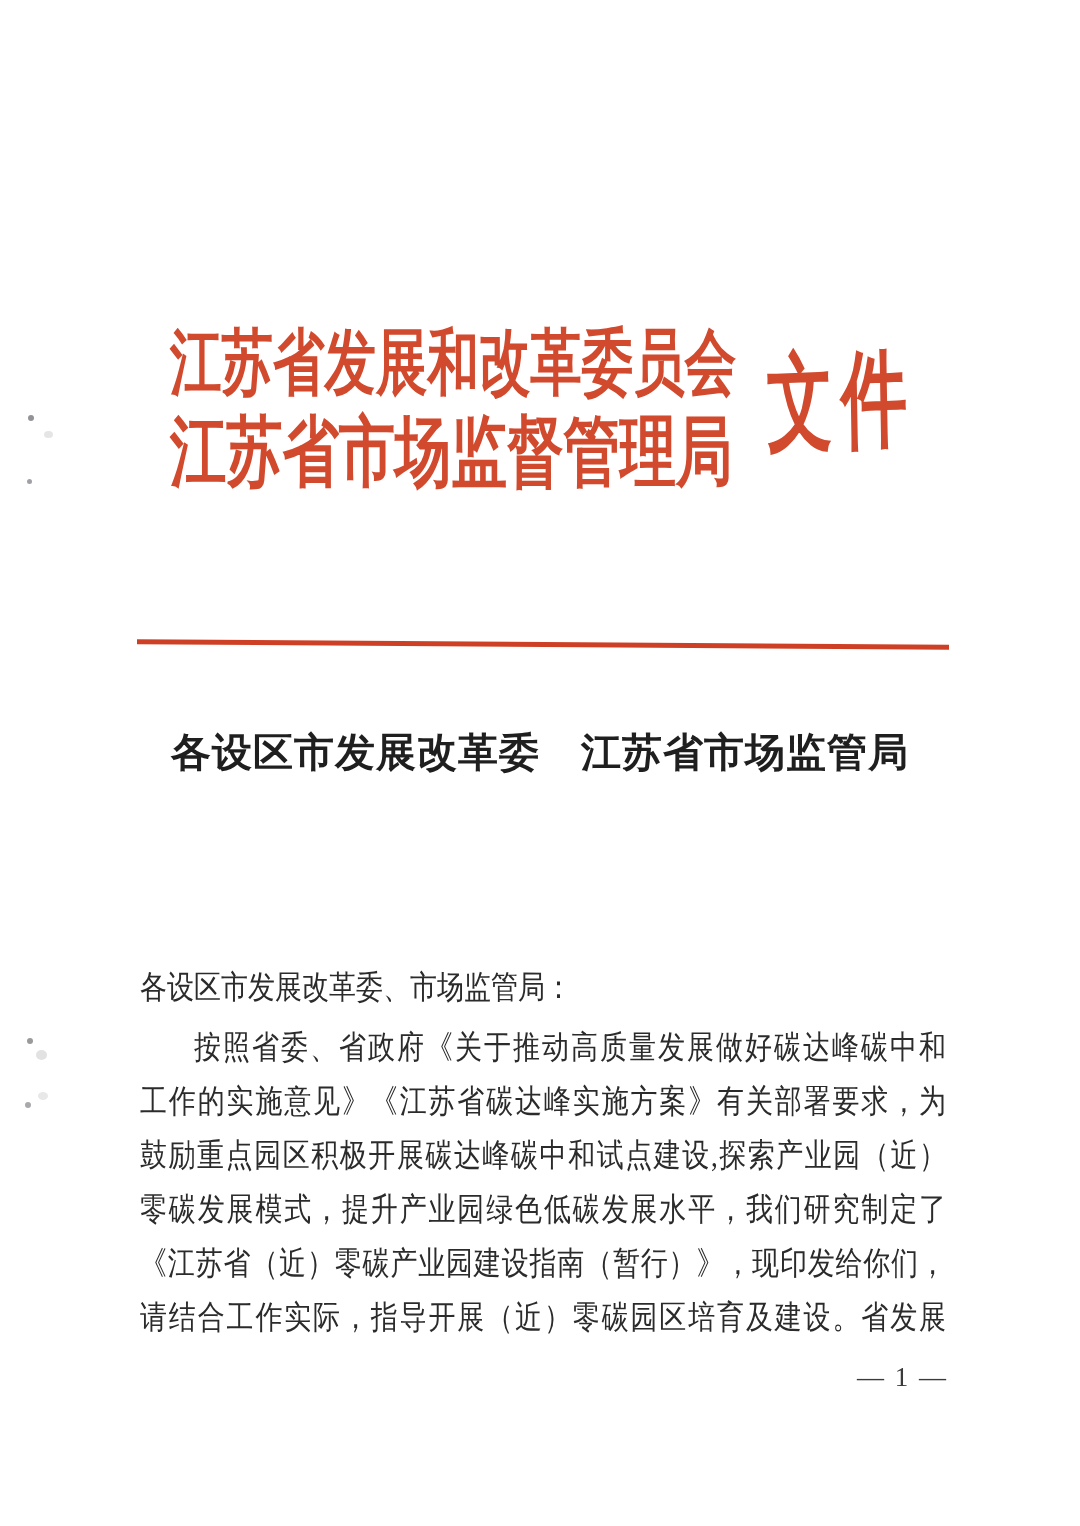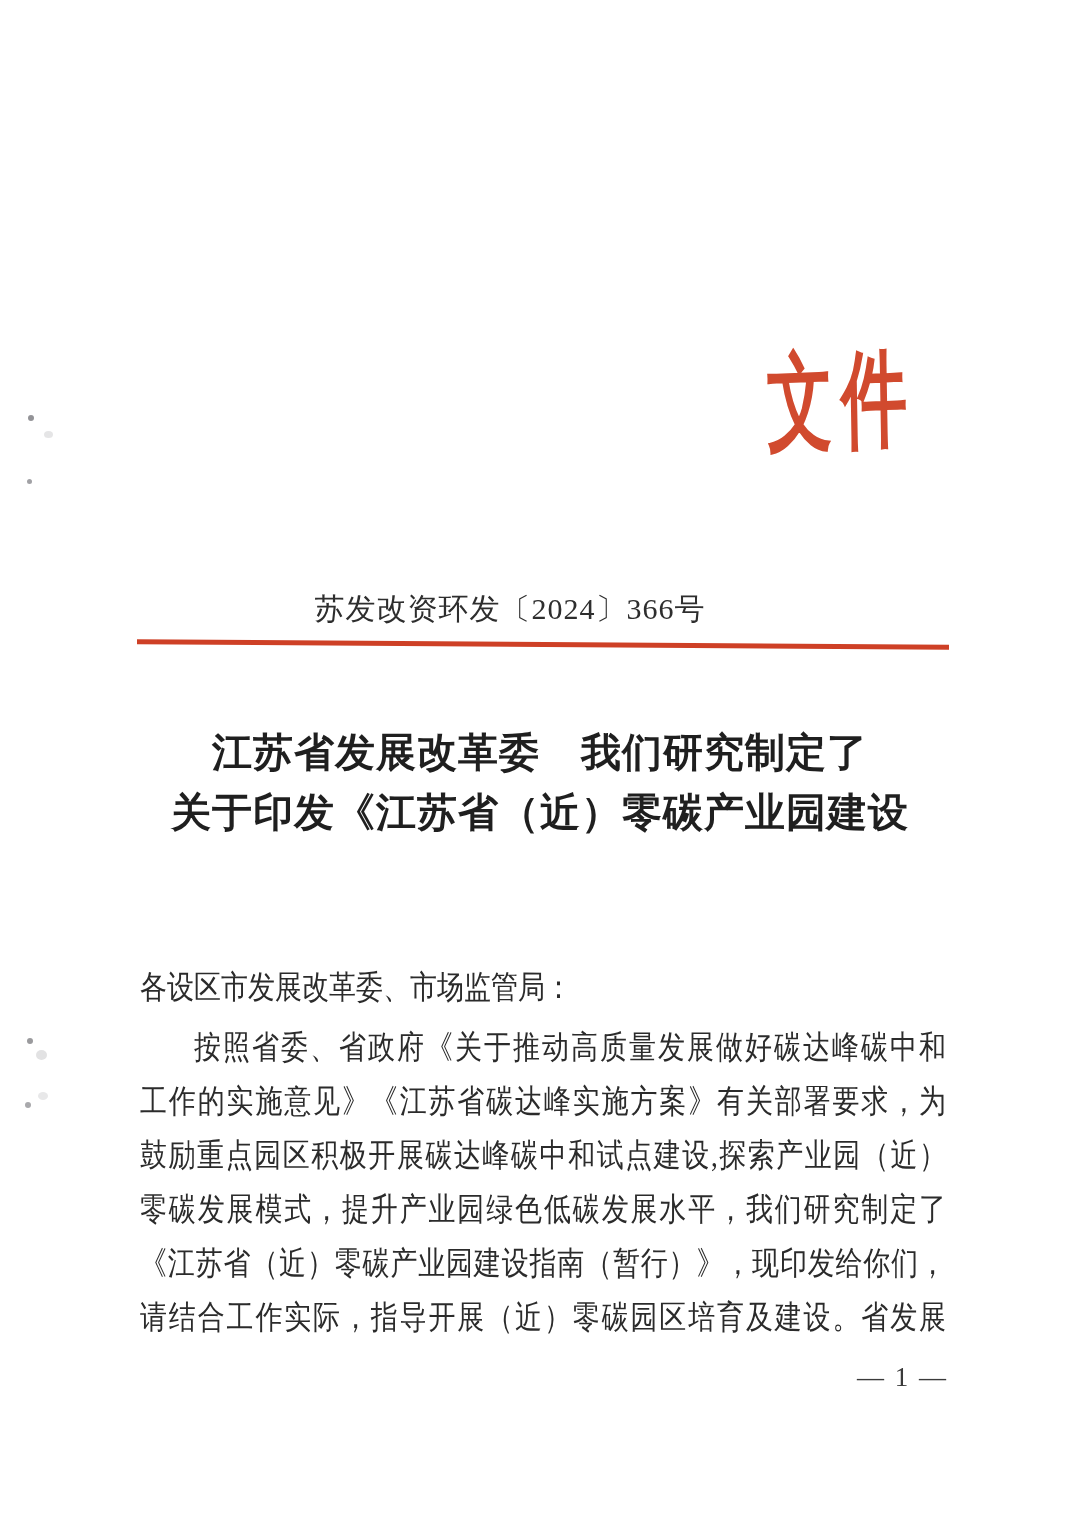--- a/index.html
+++ b/index.html
@@ -136,30 +136,32 @@
   .s4 { left: 27px;  top: 1038px; width: 6px; height: 6px; opacity: .7;  }
   .s5 { left: 36px;  top: 1050px; width: 11px; height: 10px; opacity: .2; }
   .s6 { left: 25px;  top: 1102px; width: 6px; height: 6px; opacity: .6;  }
   .s7 { left: 38px;  top: 1092px; width: 10px; height: 8px; opacity: .16; }
 </style>
 </head>
 <body>
 
 <div class="page">
 
+  <div class="letterhead">
+    <div class="agency-line agency-line-1">江苏省发展和改革委员会</div>
+    <div class="agency-line agency-line-2">江苏省市场监督管理局</div>
+  </div>
 
   <div class="doc-type">文件</div>
 
-  <div class="ref-number">苏发改资环发〔2024〕366号</div>
 
   <div class="red-rule"></div>
 
   <div class="title">
-    <div>江苏省发展改革委　我们研究制定了</div>
-    <div>关于印发《江苏省（近）零碳产业园建设</div>
+    <div>各设区市发展改革委　江苏省市场监管局</div>
   </div>
 
   <div class="body-text">
     <div class="salutation">各设区市发展改革委、市场监管局：</div>
     <div class="jline indent">按照省委、省政府《关于推动高质量发展做好碳达峰碳中和</div>
     <div class="jline">工作的实施意见》《江苏省碳达峰实施方案》有关部署要求，为</div>
     <div class="jline">鼓励重点园区积极开展碳达峰碳中和试点建设,探索产业园（近）</div>
     <div class="jline">零碳发展模式，提升产业园绿色低碳发展水平，我们研究制定了</div>
     <div class="jline">《江苏省（近）零碳产业园建设指南（暂行）》，现印发给你们，</div>
     <div class="jline">请结合工作实际，指导开展（近）零碳园区培育及建设。省发展</div>

